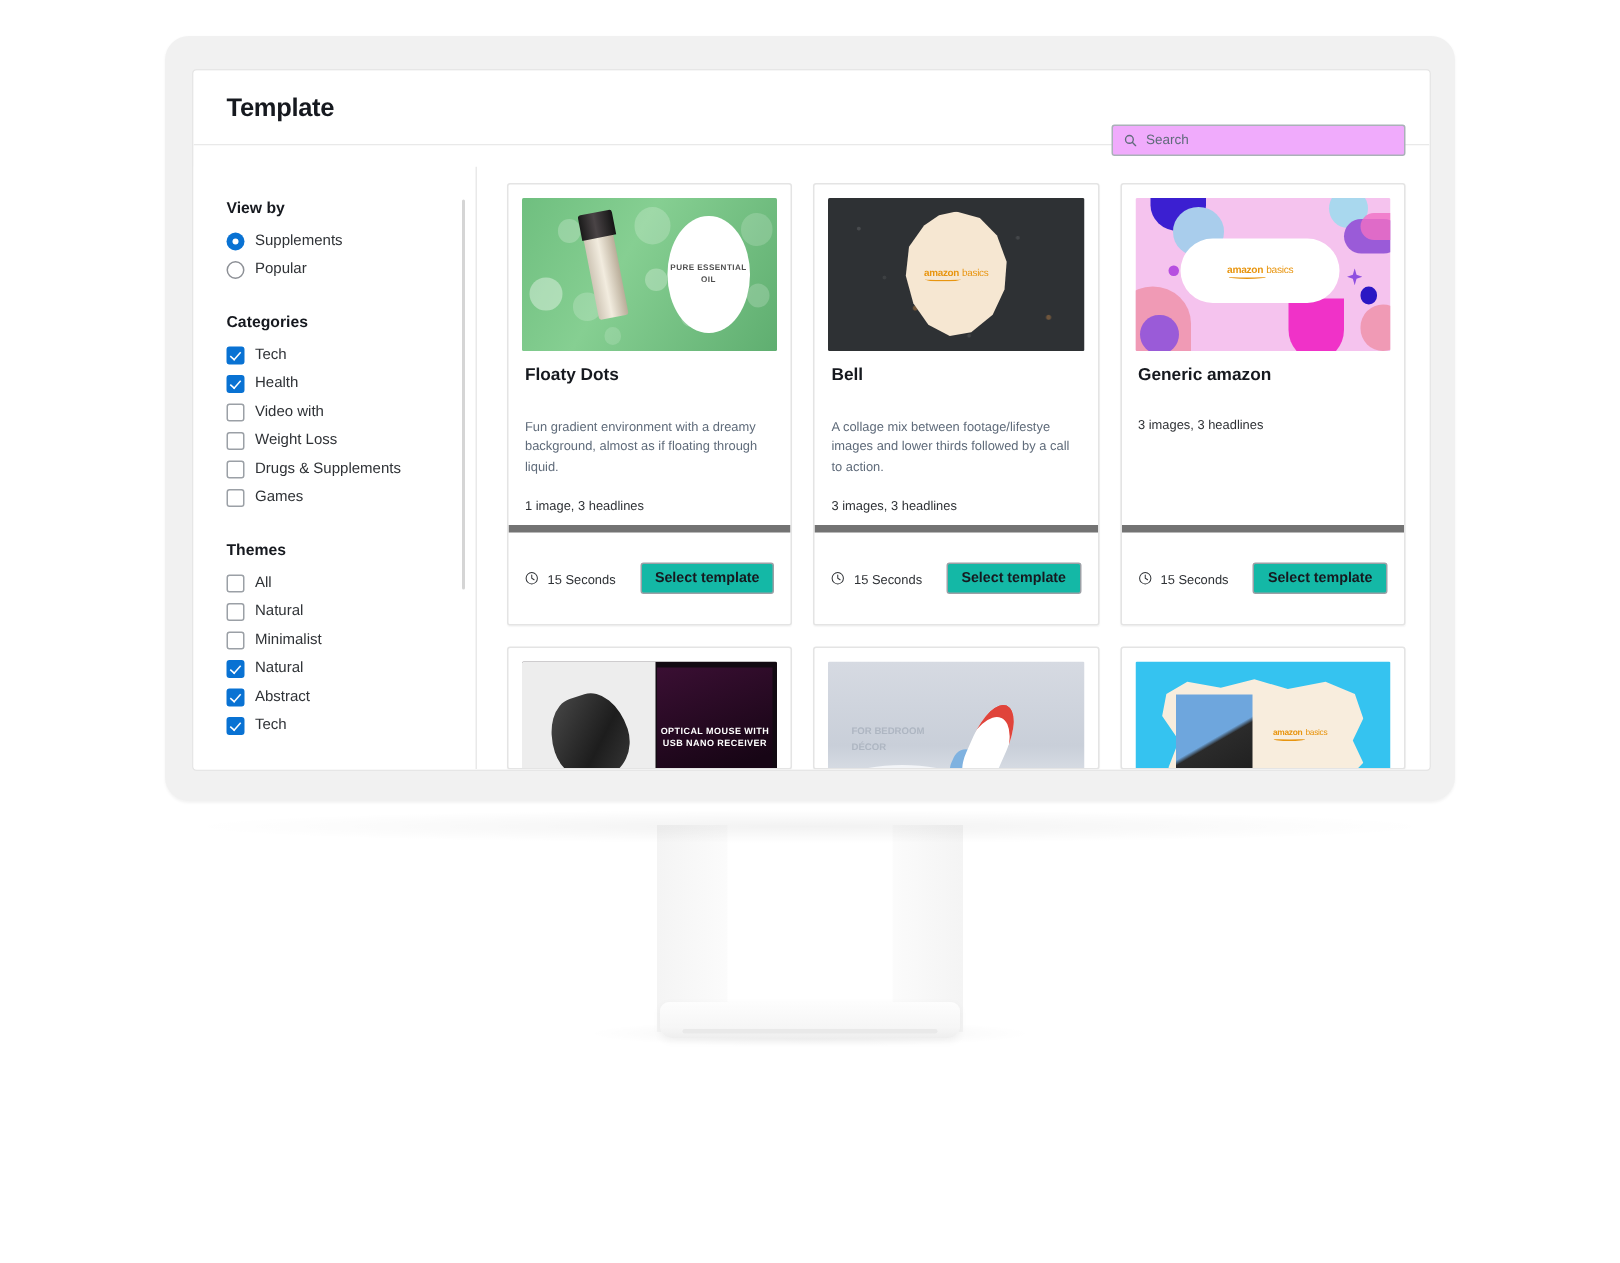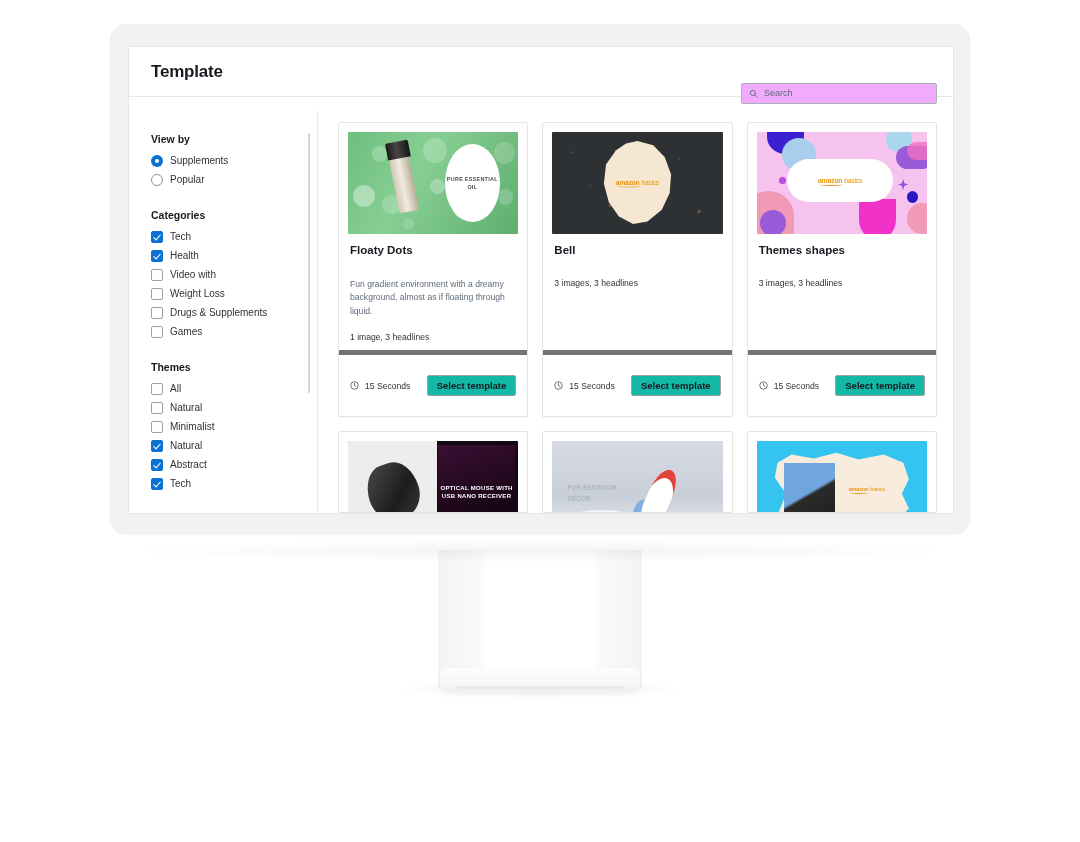--- a/index.html
+++ b/index.html
@@ -403,20 +403,21 @@
                       <div class="ablogo" style="position:absolute;left:50%;top:50%;transform:translate(-50%,-50%);font-size:6.6px;">
                         <span class="amz">amazon</span>
                         <span class="bas">basics</span>
                         <span class="smile"></span>
                       </div>
                     </div>
                   </div>
                 </div>
                 <div class="card-body">
                   <div class="card-title">Bell</div>
+                  <div class="card-desc">A collage mix between footage/lifestye images and lower thirds followed by a call to action.</div>
                   <div class="card-meta">3 images, 3 headlines</div>
                 </div>
                 <div class="card-foot">
                   <div class="dur">
                     <svg width="9" height="9" viewBox="0 0 16 16">
                       <circle cx="8" cy="8" r="6.7" fill="none" stroke="#2f3236" stroke-width="1.2"></circle>
                       <path d="M8 4.2V8l2.8 1.8" fill="none" stroke="#2f3236" stroke-width="1.2" stroke-linecap="round"></path>
                     </svg>
                     <span>15 Seconds</span>
                   </div>
@@ -445,21 +446,21 @@
                         <div class="ablogo" style="font-size:6.8px;">
                           <span class="amz">amazon</span>
                           <span class="bas">basics</span>
                           <span class="smile"></span>
                         </div>
                       </div>
                     </div>
                   </div>
                 </div>
                 <div class="card-body">
-                  <div class="card-title">Themes shapes</div>
+                  <div class="card-title">Generic amazon</div>
                   <div class="card-meta">3 images, 3 headlines</div>
                 </div>
                 <div class="card-foot">
                   <div class="dur">
                     <svg width="9" height="9" viewBox="0 0 16 16">
                       <circle cx="8" cy="8" r="6.7" fill="none" stroke="#2f3236" stroke-width="1.2"></circle>
                       <path d="M8 4.2V8l2.8 1.8" fill="none" stroke="#2f3236" stroke-width="1.2" stroke-linecap="round"></path>
                     </svg>
                     <span>15 Seconds</span>
                   </div>

